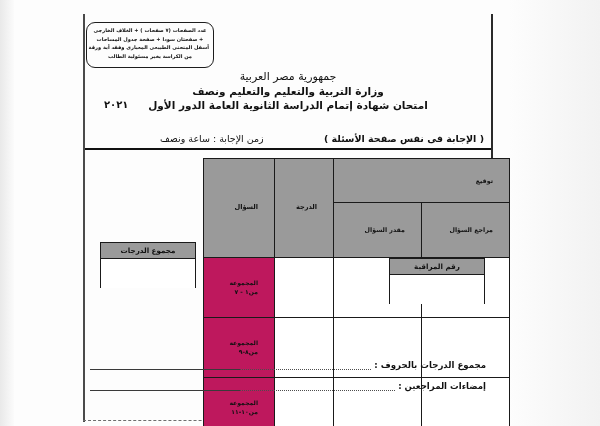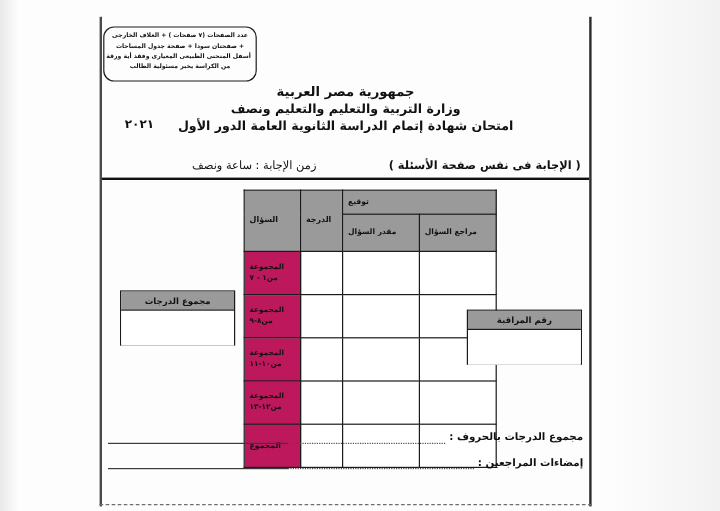--- a/index.html
+++ b/index.html
@@ -78,21 +78,21 @@
   
   #heading {
     position: absolute;
     left: 100px;
     top: 70px;
     width: 376px;
     text-align: center;
   }
   #heading .h-country {
     font-size: 11px;
-    font-weight: bold;
+    font-weight: normal;
     color: #111;
     letter-spacing: .3px;
     margin-bottom: 2px;
   }
   #heading .h-ministry {
     font-size: 10.5px;
     font-weight: bold;
     color: #111;
     margin-bottom: 2px;
   }
@@ -151,22 +151,22 @@
   
   #grade-table {
     position: absolute;
     left: 203px;
     top: 158px;
     border-collapse: collapse;
     table-layout: fixed;
   }
   #grade-table th, #grade-table td {
     border: 1.2px solid #1a1a1a;
-    padding: 4px;
-    text-align: left;
+    padding: 16px;
+    text-align: right;
     vertical-align: middle;
     color: #111;
   }
   #grade-table thead th {
     background: #9a9a9a;
     font-size: 6.3px;
     font-weight: bold;
     line-height: 7.4px;
   }
   #grade-table .col-sign   { width: 55px; }

